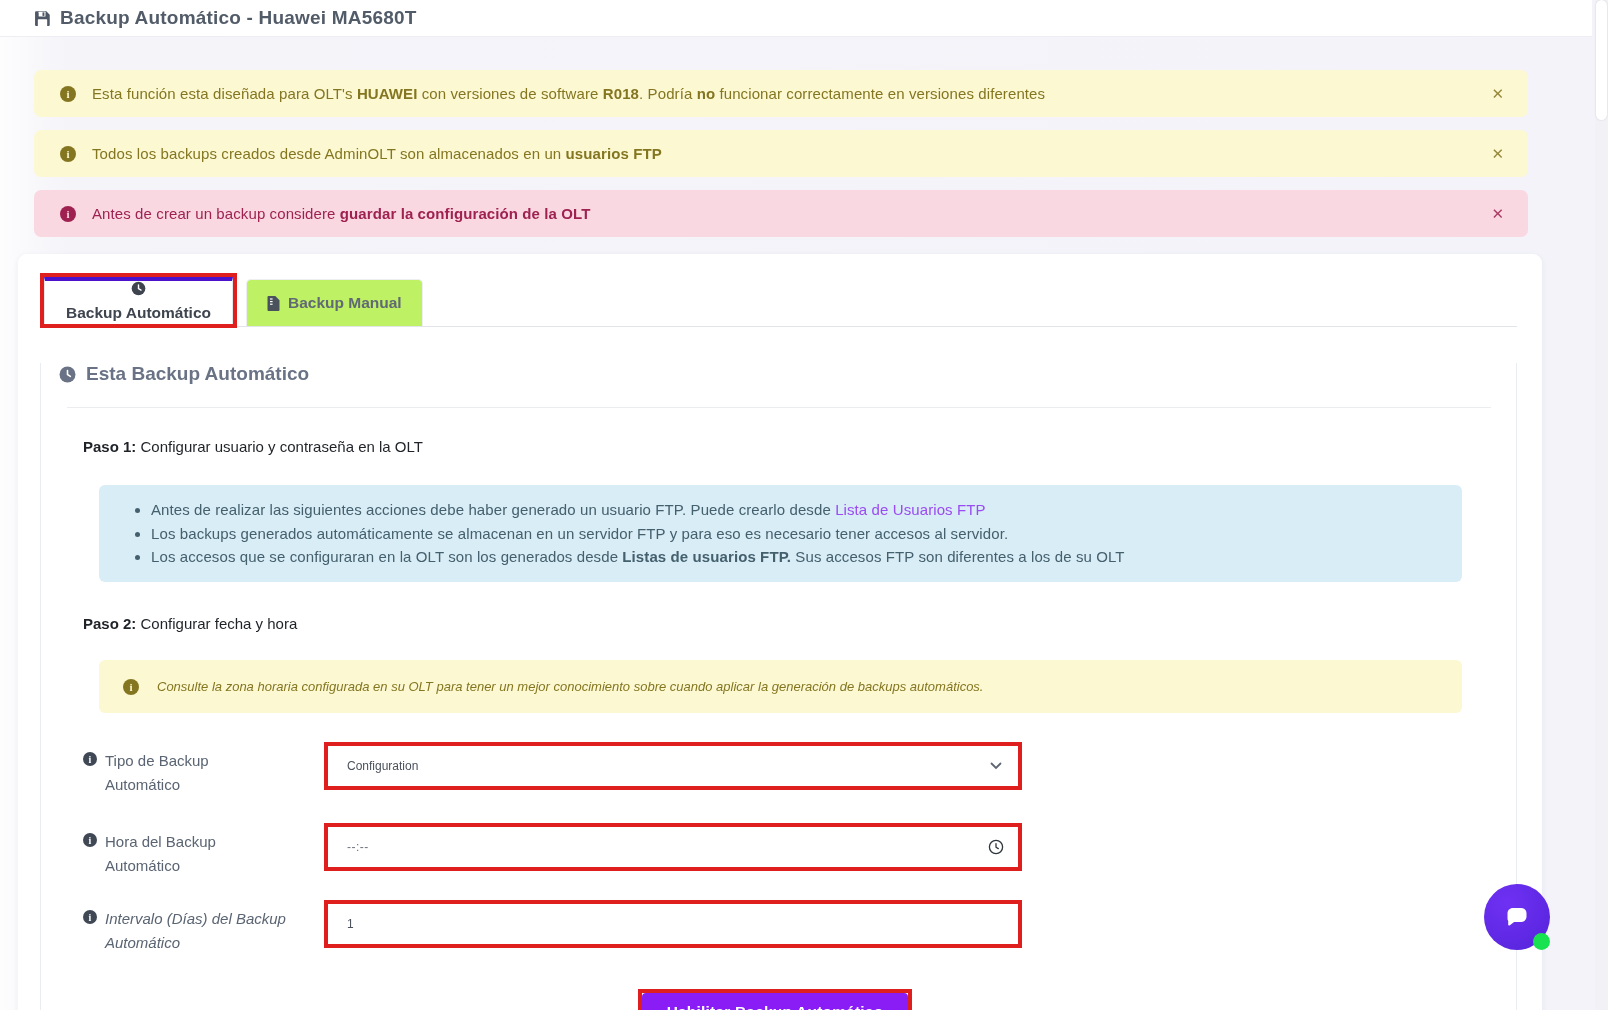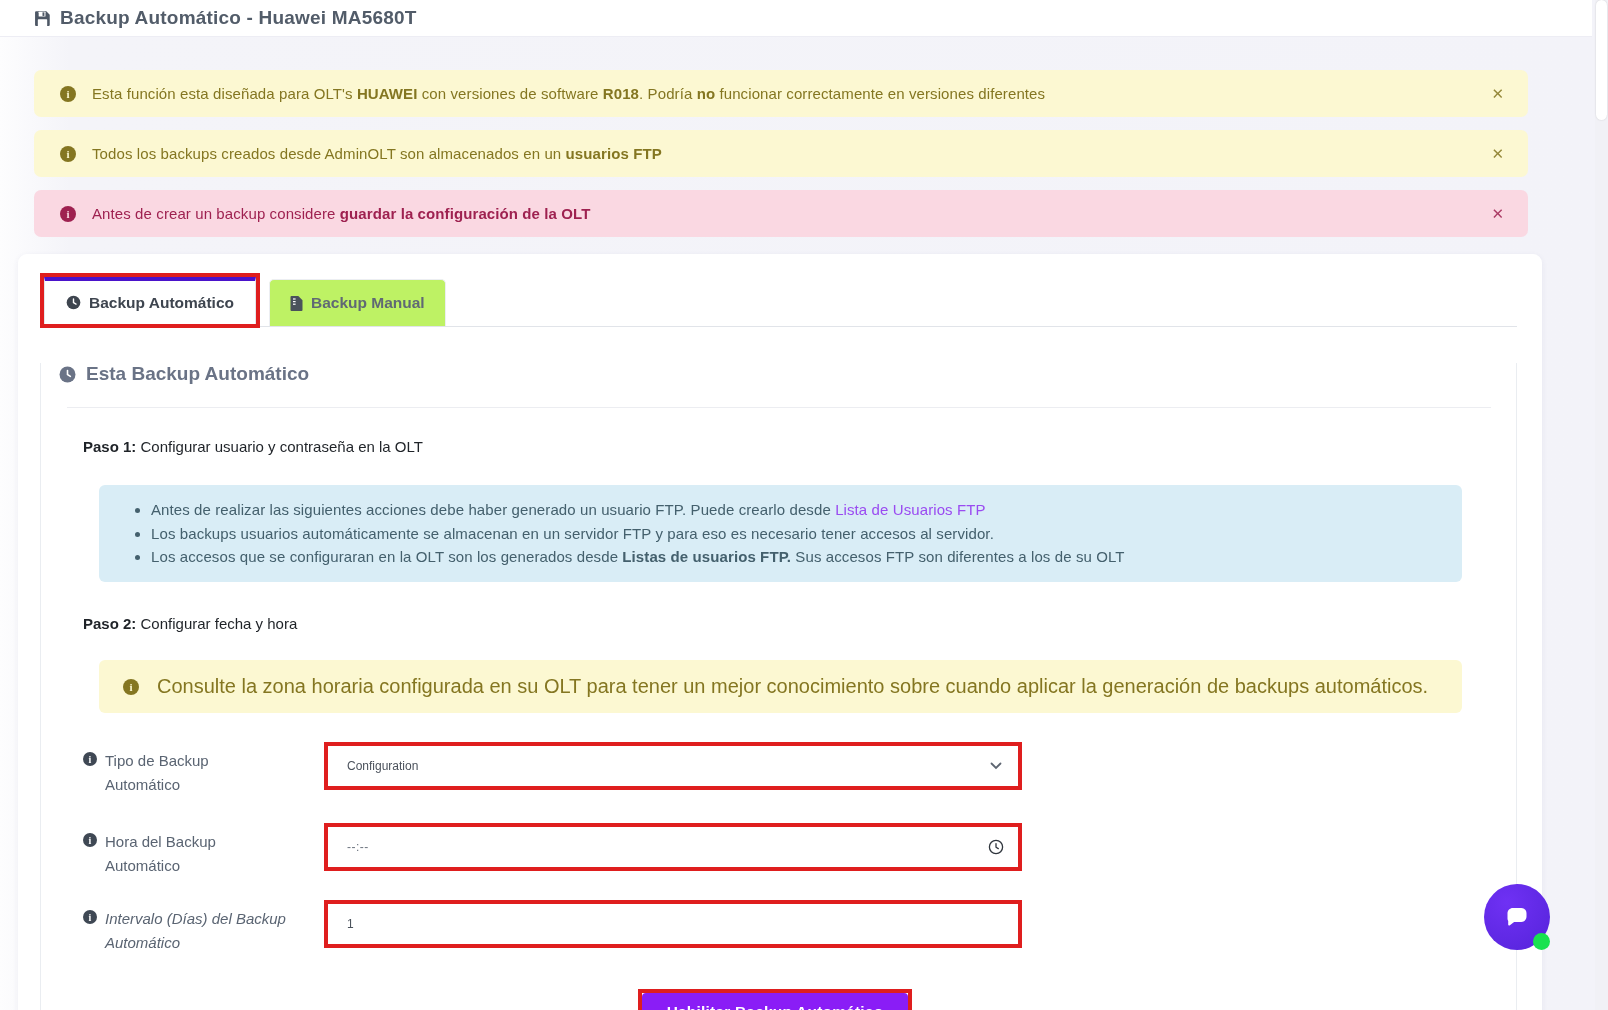--- a/index.html
+++ b/index.html
@@ -26,37 +26,37 @@
   .info-dot{flex:0 0 auto;display:inline-flex;width:16px;height:16px;border-radius:50%;background:currentColor;position:relative;}
   .info-dot::after{content:"i";position:absolute;left:0;top:0;width:100%;height:100%;display:flex;align-items:center;justify-content:center;color:var(--knock,#fff);font:bold 11px "Liberation Serif",serif;}
 
   
   .card{margin:17px 66px 0 18px;height:800px;background:#fff;border-radius:9px;box-shadow:0 2px 6px rgba(60,60,110,.07);padding:19px 25px 0 22px;overflow:hidden;}
 
   
   .tabs{display:flex;align-items:flex-end;border-bottom:1px solid #e1e4e9;}
   .tab{display:flex;align-items:center;gap:8px;font-size:15.5px;cursor:pointer;white-space:nowrap;}
   .tab-annot{border:4px solid #df1e1e;margin-bottom:-2px;background:#fff;}
-  .tab-active{height:47px;padding:0 21px;border-top:4px solid #4a13cb;border-left:1px solid #e4e7eb;border-right:1px solid #e4e7eb;color:#3e454f;font-weight:bold;background:#fff;}
+  .tab-active{height:47px;padding:0 21px;border-top:4px solid #4a13cb;border-left:1px solid #e4e7eb;border-right:1px solid #e4e7eb;color:#3e454f;font-weight:bold;background:#fff;flex-direction:column;}
   .tab-inactive{height:47px;padding:0 20px;margin-left:9px;color:#606974;background:#bef264;border:1px solid #eceef2;border-bottom:none;border-radius:5px 5px 0 0;font-weight:bold;}
   .tab .ticon{display:inline-flex;}
 
   
   .panel{border:1px solid #eaedf1;border-top:none;height:690px;padding:0 0 30px 18px;}
   .section-heading{margin:36px 0 0;display:flex;align-items:center;gap:10px;color:#6a7386;font-size:19px;font-weight:bold;}
   .divider{height:1px;background:#ecedf1;margin:22px 25px 0 8px;}
   .step{margin:30px 0 0 24px;font-size:15px;color:#1f2328;}
   .step-2{margin-top:33px;}
 
   .note-blue{margin:30px 54px 0 40px;border-radius:6px;background:#d9edf6;color:#44606d;padding:13px 30px 13px 0;font-size:15px;}
   .note-blue ul{margin:0;padding-left:52px;}
   .note-blue li{line-height:23.7px;letter-spacing:.1px;}
   .rich-link{color:#9a4bf1;text-decoration:none;cursor:pointer;}
 
-  .note-yellow{margin:28px 54px 0 40px;border-radius:6px;background:#fcf8d2;color:#847621;--knock:#fcf8d2;height:53px;display:flex;align-items:center;padding:0 20px 0 24px;font-size:20px;}
+  .note-yellow{margin:28px 54px 0 40px;border-radius:6px;background:#fcf8d2;color:#847621;--knock:#fcf8d2;height:53px;display:flex;align-items:center;padding:0 20px 0 24px;font-size:13px;font-style:italic;}
   .note-yellow .atext{margin-left:18px;}
 
   
   .form-row{display:flex;align-items:flex-start;margin-left:24px;}
   .row-type{margin-top:29px;}
   .row-time{margin-top:26px;}
   .row-interval{margin-top:22px;}
   .form-label{width:241px;position:relative;padding:7px 54px 0 22px;font-size:15px;color:#5a6472;line-height:24px;}
   .row-interval .form-label{padding-right:13px;font-style:italic;}
   .form-label .info-dot{position:absolute;left:0;top:10px;width:14px;height:14px;color:#3f4854;background:#3f4854;--knock:#fff;}
@@ -154,21 +154,21 @@
       <span>Esta Backup Automático</span>
     </div>
 
     <div class="divider"></div>
 
     <p class="step"><b>Paso 1:</b><span> Configurar usuario y contraseña en la OLT</span></p>
 
     <div class="note-blue">
       <ul>
         <li><span>Antes de realizar las siguientes acciones debe haber generado un usuario FTP. Puede crearlo desde </span><a href="#" class="rich-link">Lista de Usuarios FTP</a></li>
-        <li><span>Los backups usuarios automáticamente se almacenan en un servidor FTP y para eso es necesario tener accesos al servidor.</span></li>
+        <li><span>Los backups generados automáticamente se almacenan en un servidor FTP y para eso es necesario tener accesos al servidor.</span></li>
         <li><span>Los accesos que se configuraran en la OLT son los generados desde </span><b>Listas de usuarios FTP.</b><span> Sus accesos FTP son diferentes a los de su OLT</span></li>
       </ul>
     </div>
 
     <p class="step step-2"><b>Paso 2:</b><span> Configurar fecha y hora</span></p>
 
     <div class="note-yellow">
       <span class="info-dot"></span>
       <span class="atext">Consulte la zona horaria configurada en su OLT para tener un mejor conocimiento sobre cuando aplicar la generación de backups automáticos.</span>
     </div>

